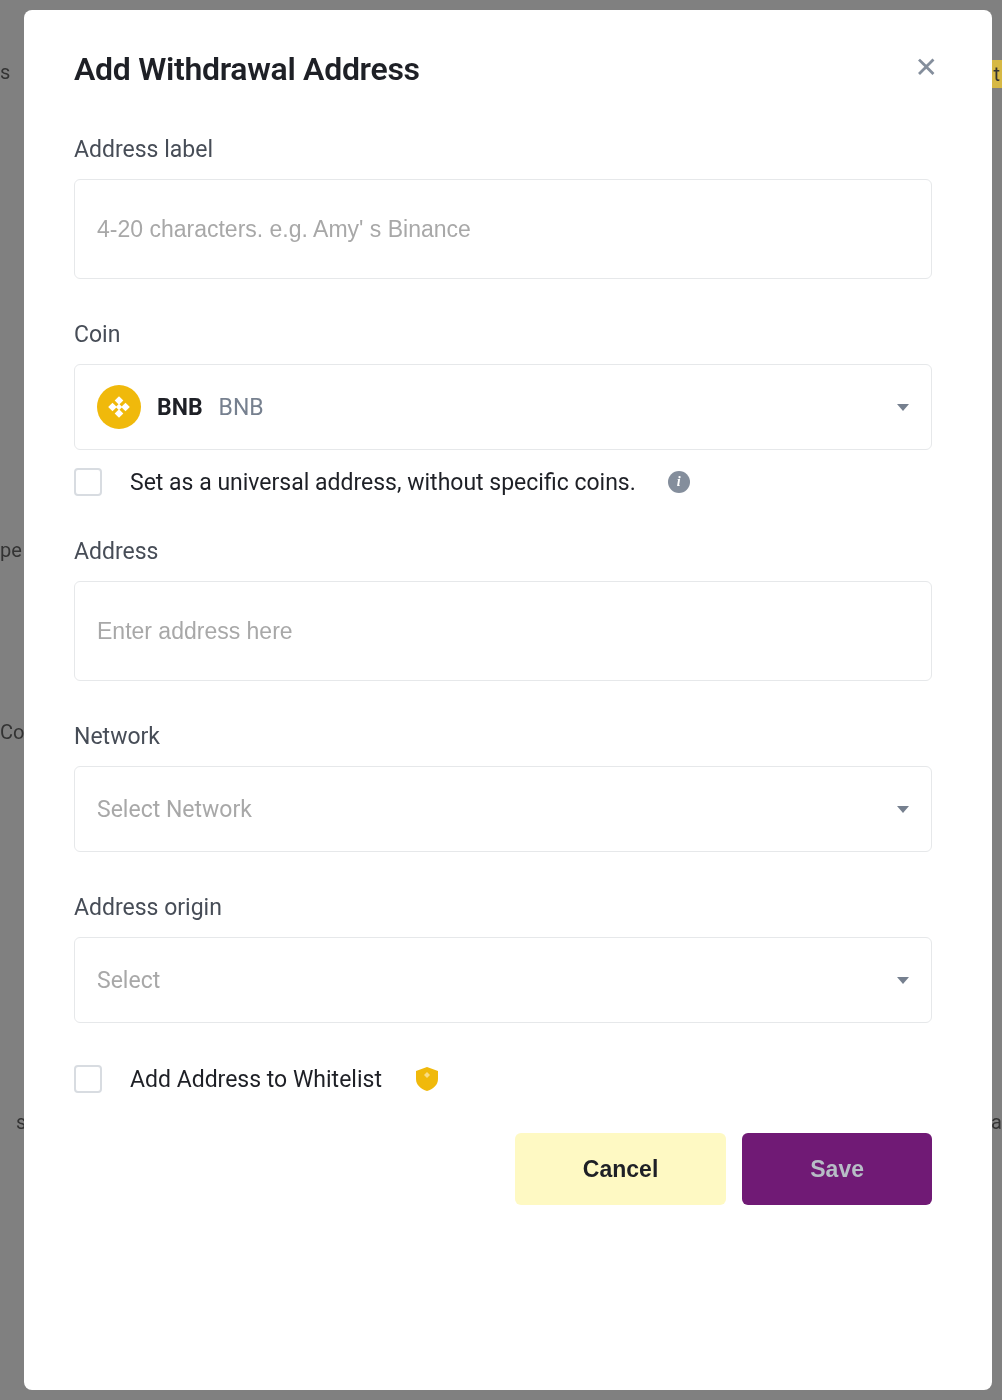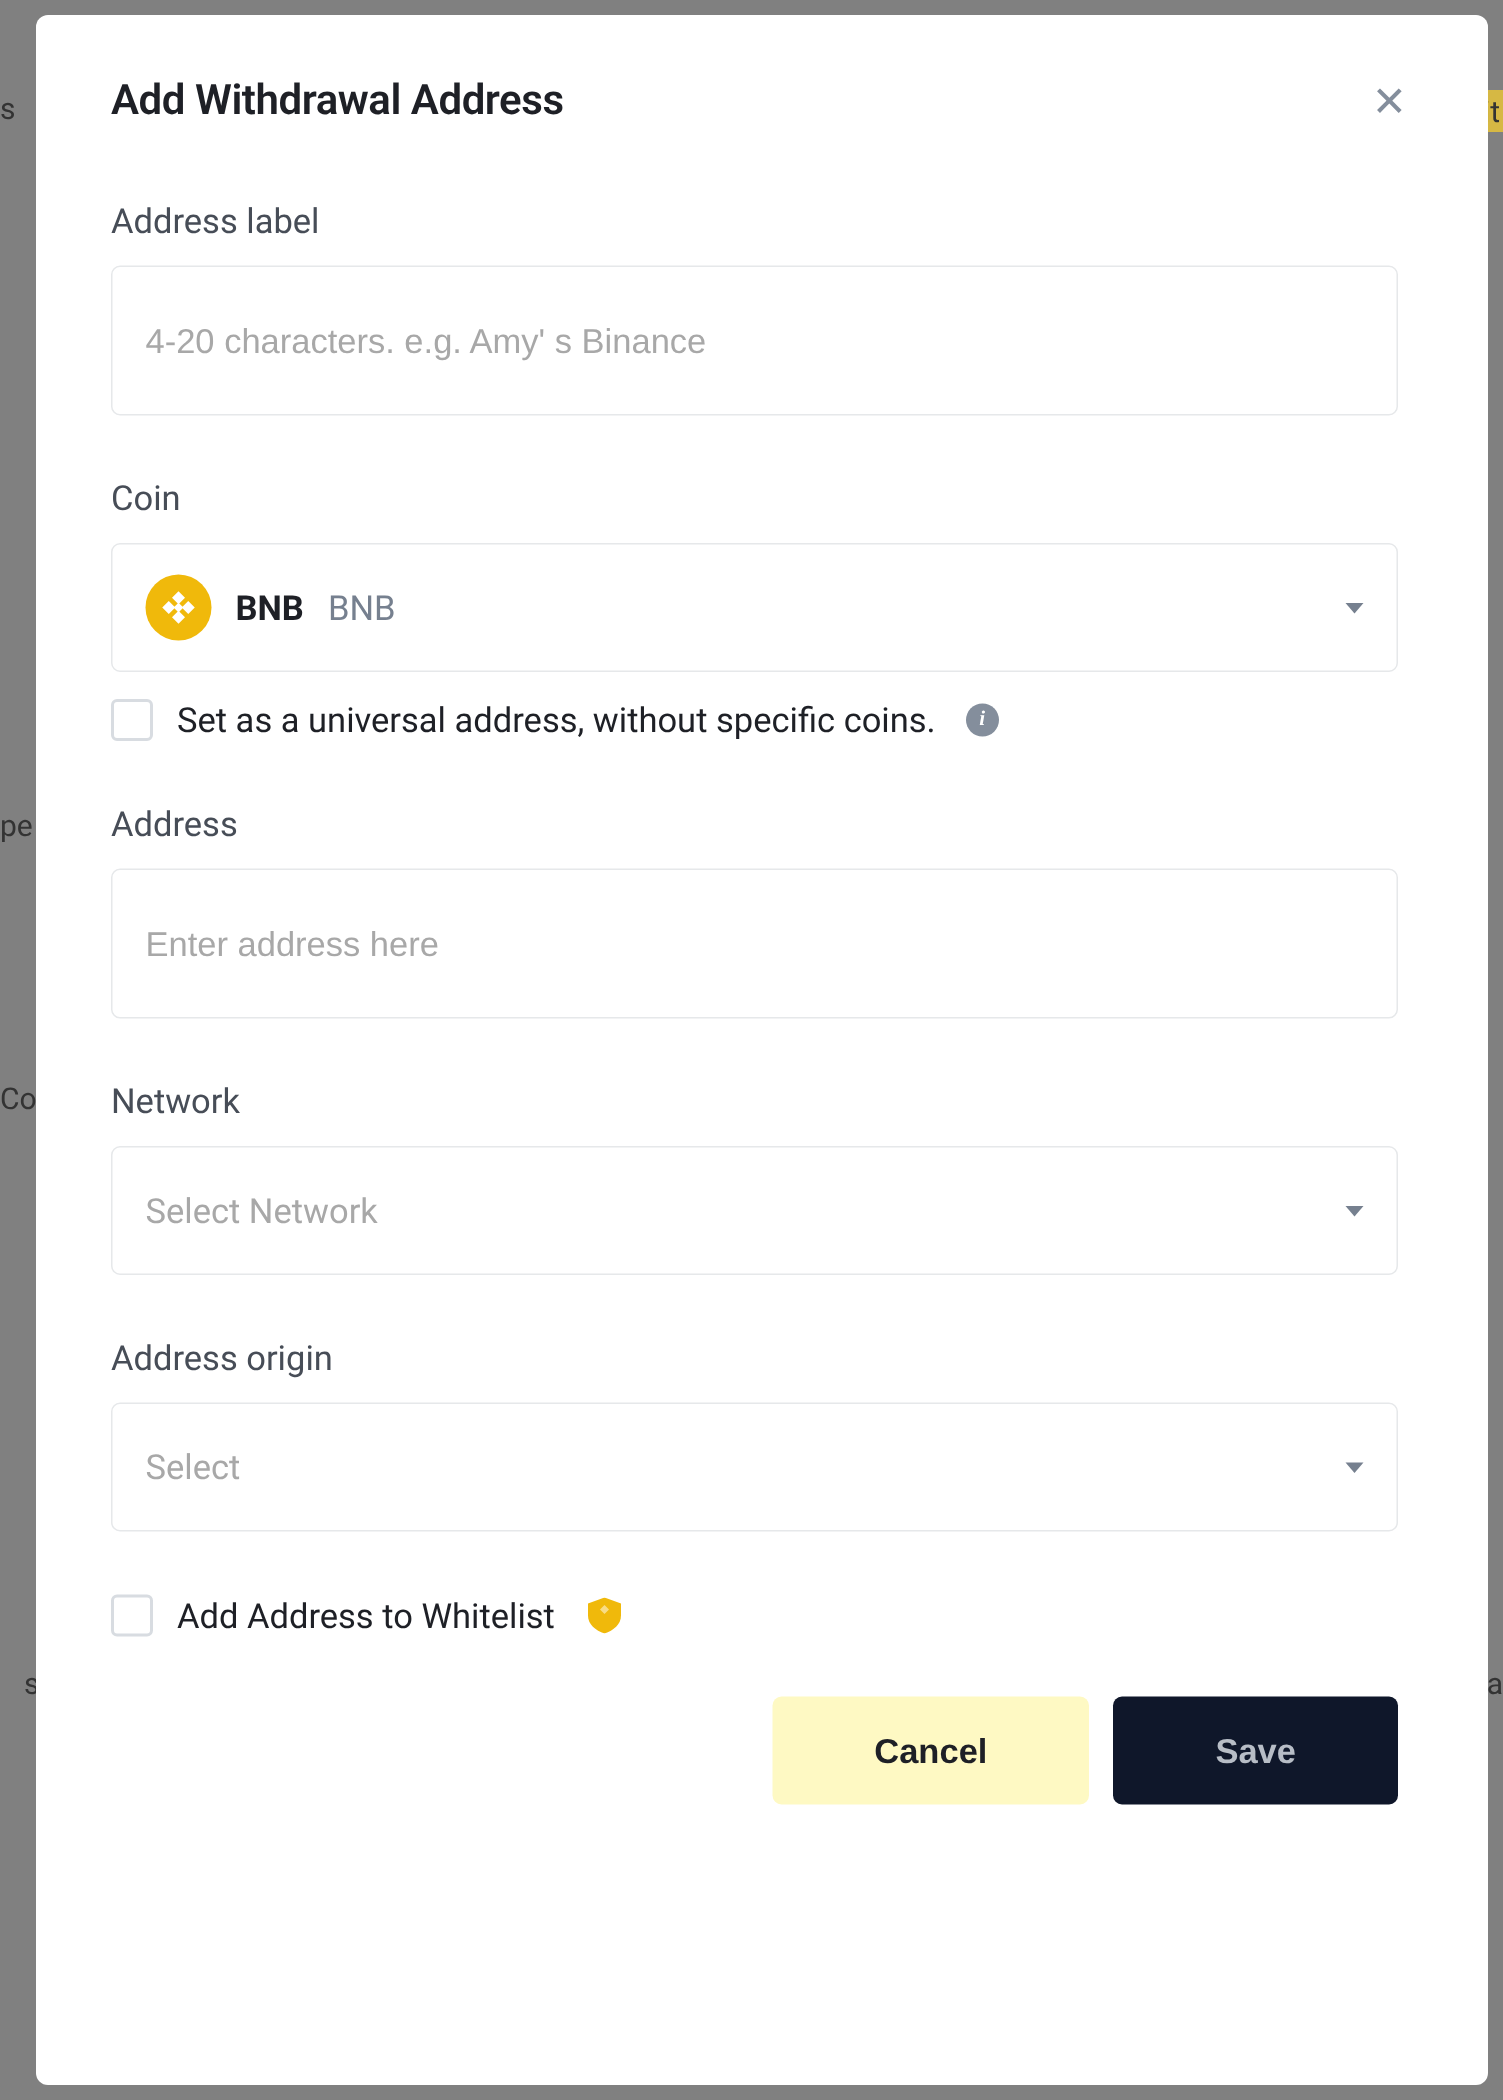--- a/index.html
+++ b/index.html
@@ -27,21 +27,21 @@
       display: flex;
       flex-direction: column;
     }
     .modal-header {
       display: flex;
       justify-content: space-between;
       align-items: flex-start;
       margin-bottom: 48px;
     }
     .modal-title {
-      font-size: 28px;
+      font-size: 32px;
       font-weight: 600;
       color: #1e2026;
       letter-spacing: -0.3px;
     }
     .close-btn {
       background: none;
       border: none;
       cursor: pointer;
       padding: 4px;
       color: #848e9c;
@@ -135,21 +135,21 @@
     .caret-down {
       width: 0;
       height: 0;
       border-left: 6px solid transparent;
       border-right: 6px solid transparent;
       border-top: 7px solid #76808f;
     }
     .checkbox-row {
       display: flex;
       align-items: center;
-      gap: 16px;
+      gap: 28px;
       margin-top: 18px;
     }
     .checkbox {
       width: 28px;
       height: 28px;
       border: 2px solid #d8dce1;
       border-radius: 4px;
       background: #fff;
       cursor: pointer;
       flex-shrink: 0;
@@ -192,21 +192,21 @@
       border-radius: 6px;
       font-size: 23px;
       font-weight: 600;
       cursor: pointer;
     }
     .btn-cancel {
       background: #fef9c3;
       color: #1e2026;
     }
     .btn-save {
-      background: #0f172a;
+      background: #701a75;
       color: #b7bdc6;
       text-align: right;
     }
     .whitelist-group {
       margin-top: 18px;
       margin-bottom: 0;
     }
     .bg-text {
       position: absolute;
       color: #333;

